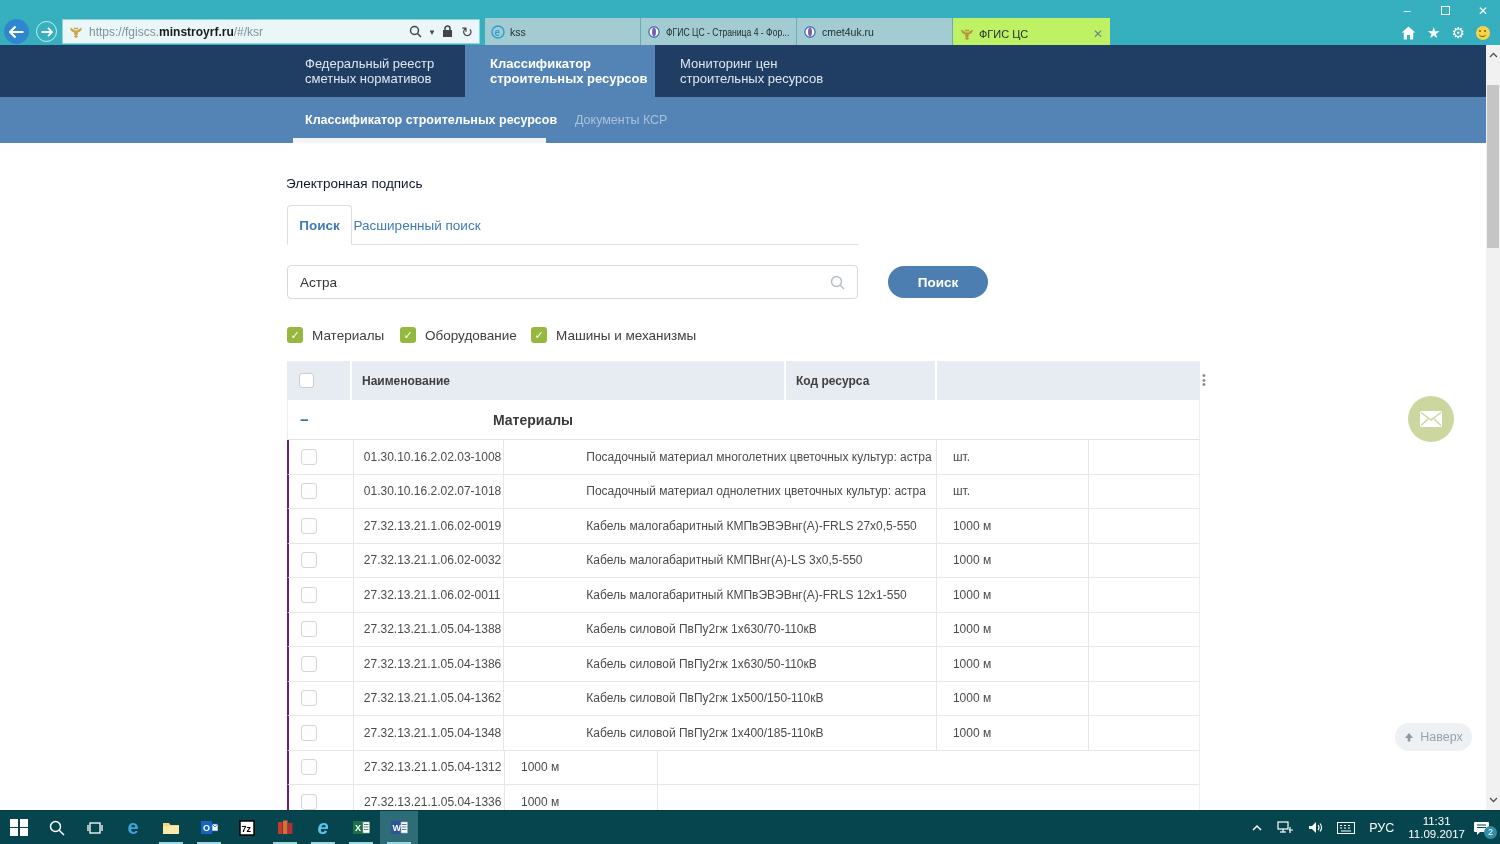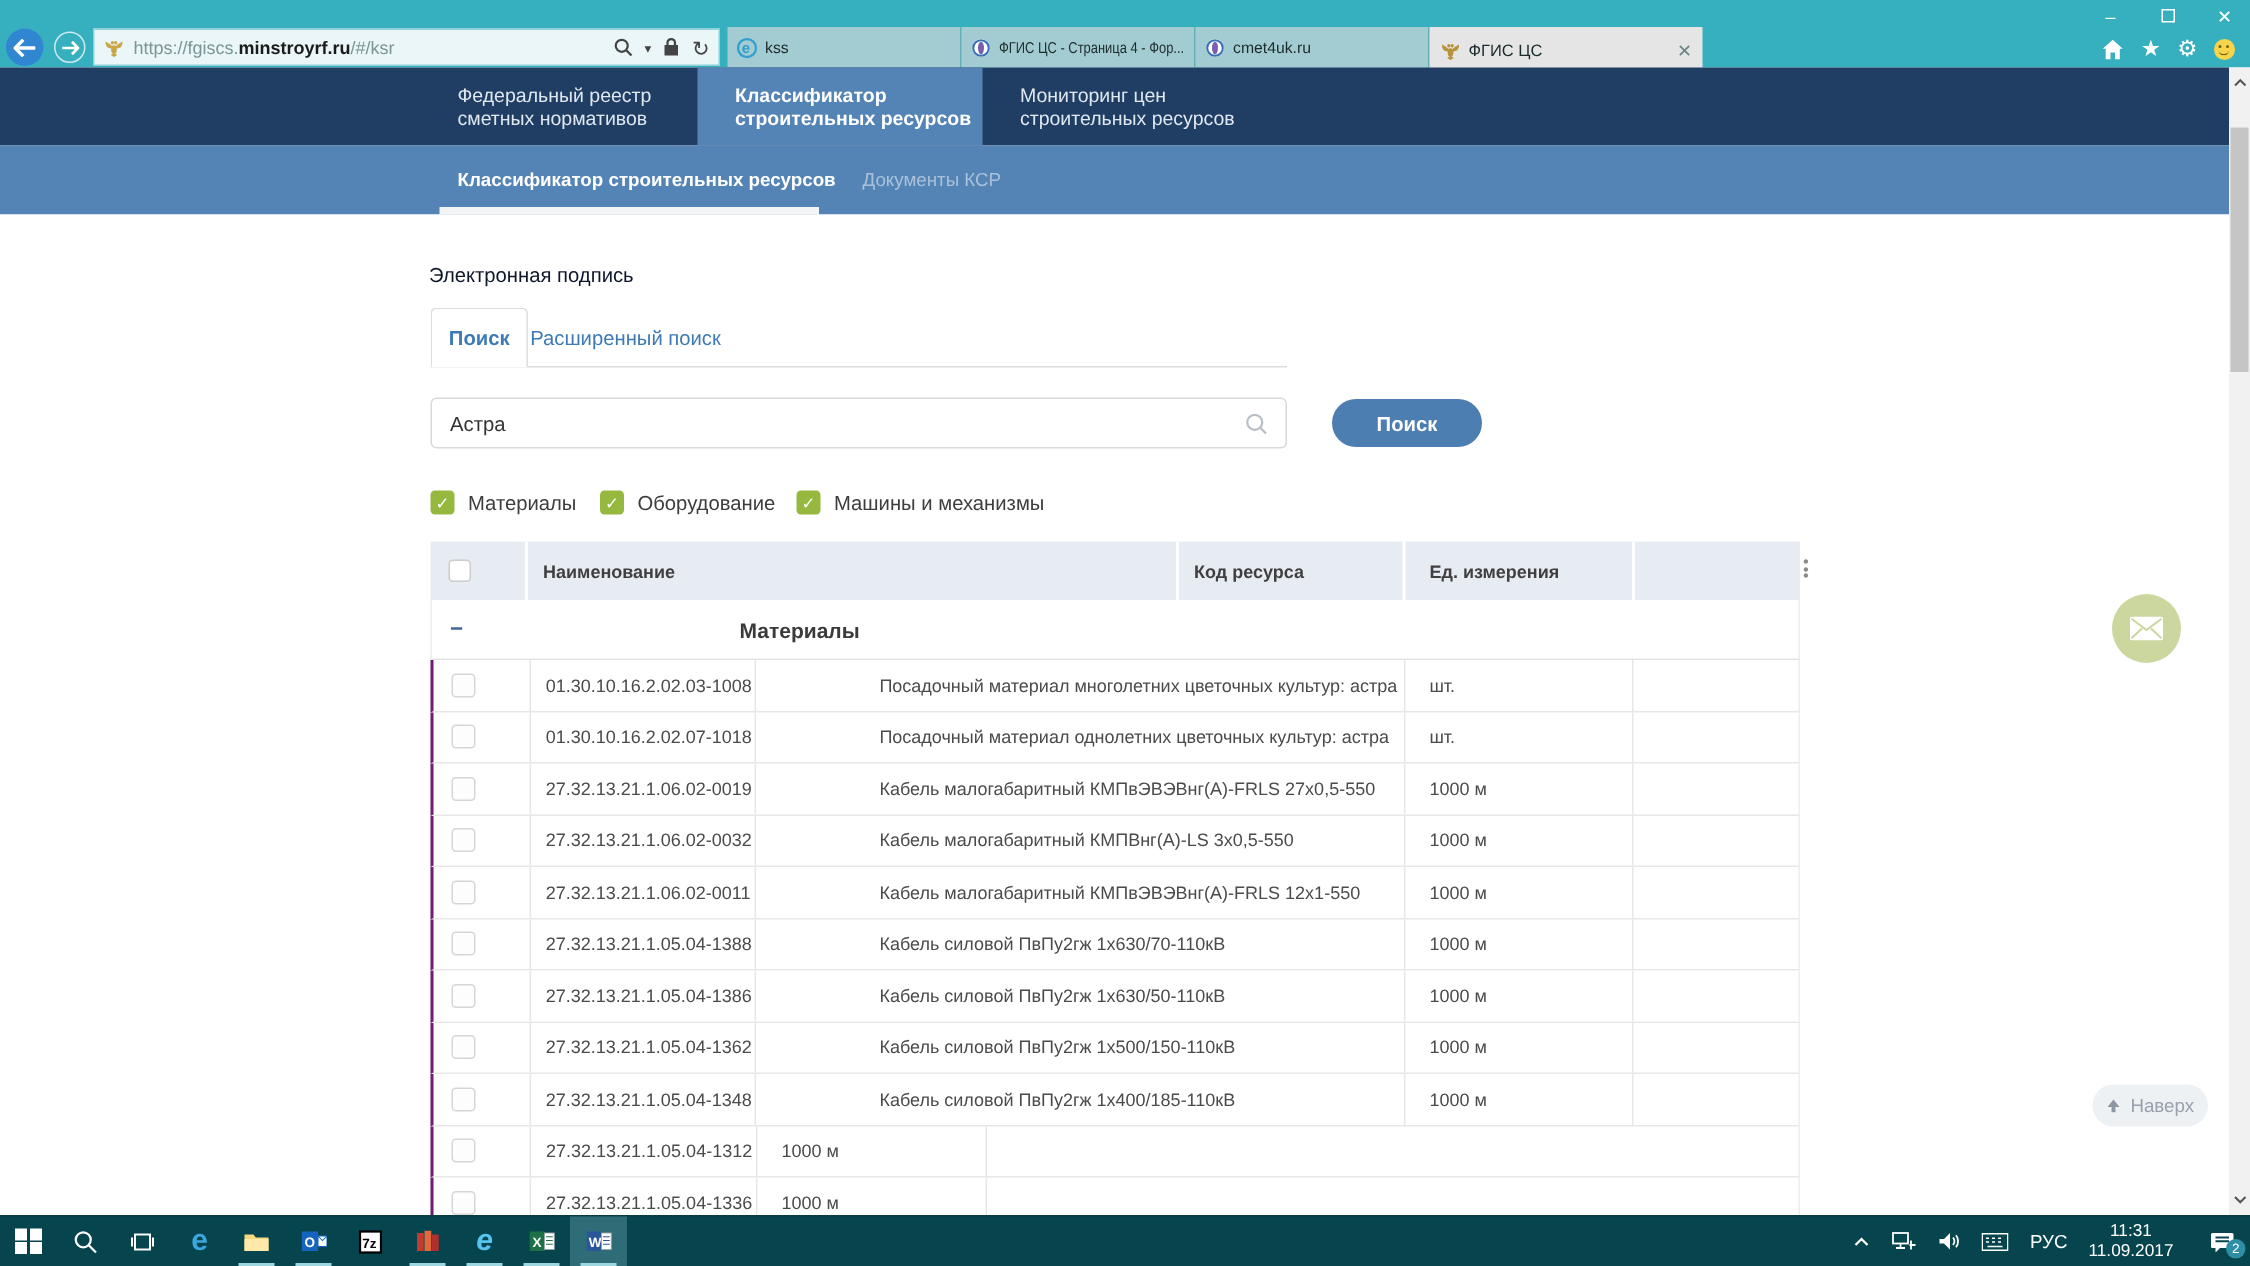--- a/index.html
+++ b/index.html
@@ -12,21 +12,21 @@
   .winbtn { width:14px; height:13px; display:flex; align-items:center; justify-content:center; font-size:12px; }
   .maxbox { width:9px; height:9px; border:1.4px solid #fff; }
   .navbtn-back { position:absolute; left:4px; top:19px; width:25px; height:25px; border-radius:50%; background:#3186d2; display:flex; align-items:center; justify-content:center; }
   .navbtn-fwd { position:absolute; left:36px; top:21px; width:21px; height:21px; border-radius:50%; border:1.5px solid rgba(255,255,255,.75); display:flex; align-items:center; justify-content:center; }
   .addressbar { position:absolute; left:62px; top:19px; width:418px; height:25px; background:#eaf6f7; border:1px solid #8fd2d8; display:flex; align-items:center; font-size:12px; color:#7b9598; padding:0 6px; }
   .addr-fav { width:14px; height:14px; margin-right:6px; }
   .addr-host { color:#1b1b1b; font-weight:bold; }
   .addr-icons { margin-left:auto; display:flex; align-items:center; gap:8px; color:#444; }
   .tabs { position:absolute; left:485px; top:18px; height:27px; display:flex; }
   .tab { width:156px; height:27px; background:#a3ccd2; border-right:1px solid #64aeb8; display:flex; align-items:center; padding:0 6px; font-size:10.5px; color:#1c2b2c; white-space:nowrap; overflow:hidden; }
-  .tab.active { background:#e5e5e5; border-right:none; width:182px; font-size:11px; padding:16px 7px; }
+  .tab.active { background:#bef264; border-right:none; width:157px; font-size:11px; padding:16px 7px; }
   .tab .fav { width:14px; height:14px; margin-right:5px; flex:none; }
   .tab .close { margin-left:auto; color:#6f8486; font-size:12px; }
   .tab-long { transform:scaleX(.82); transform-origin:left center; }
   .chrome-icons { position:absolute; right:10px; top:25px; display:flex; gap:11px; align-items:center; color:#fff; }
   .ci { font-size:15px; line-height:16px; }
   .smiley { width:14px; height:14px; border-radius:50%; background:#f6d44b; position:relative; }
   .smiley:before { content:""; position:absolute; left:3px; top:4px; width:2px; height:2px; background:#7a6000; border-radius:50%; box-shadow:5px 0 0 #7a6000; }
   .smiley:after { content:""; position:absolute; left:3px; top:7px; width:7px; height:3px; border-bottom:1.5px solid #7a6000; border-radius:0 0 6px 6px; }
 
   
@@ -82,21 +82,21 @@
   .taskbar { position:absolute; left:0; top:810px; width:1500px; height:34px; background:#07454e; border-top:1px solid #0a3a42; display:flex; align-items:center; }
   .tb-icons { display:flex; align-items:center; height:34px; }
   .tbi { width:38px; height:34px; display:flex; align-items:center; justify-content:center; position:relative; }
   .tbi.open:after { content:""; position:absolute; left:7px; bottom:0; width:24px; height:2.5px; background:#9ed6df; }
   .tbi.current { background:#2e6d78; }
   .win-logo { display:grid; grid-template-columns:8px 8px; grid-template-rows:8px 8px; gap:1.5px; }
   .win-logo div { background:#fff; }
   .tray { margin-left:auto; display:flex; align-items:center; color:#fff; height:34px; }
   .tray-ico { margin-right:14px; font-size:12px; display:flex; align-items:center; }
   .lang { font-size:12.5px; margin-right:14px; }
-  .clock { font-size:11.5px; text-align:center; line-height:13px; margin-right:24px; }
+  .clock { font-size:11.5px; text-align:center; line-height:13px; margin-right:8px; }
   .notif { position:relative; margin-right:10px; }
   .badge { position:absolute; right:-7px; bottom:-4px; width:13px; height:13px; background:#2d8fa5; border-radius:50%; font-size:9px; display:flex; align-items:center; justify-content:center; }
 
   svg { display:block; }
 </style>
 </head>
 <body>
 
 <div class="screen">
 
@@ -240,21 +240,20 @@
         </div>
     </div>
 
     <div class="rtable">
       <div class="thead">
         <div class="th c1">
             <span class="cb"></span>
           </div>
         <div class="th c3">Наименование</div>
         <div class="th c2">Код ресурса</div>
-        <div class="th c4">Ед. измерения</div>
         <div class="th c5"></div>
       </div>
       <div class="grow">
         <span class="minus">−</span>
         <span class="glabel">Материалы</span>
       </div>
       <div id="rows">
           <div class="trow">
             <div class="td c1">
               <span class="rowcb"></span>

